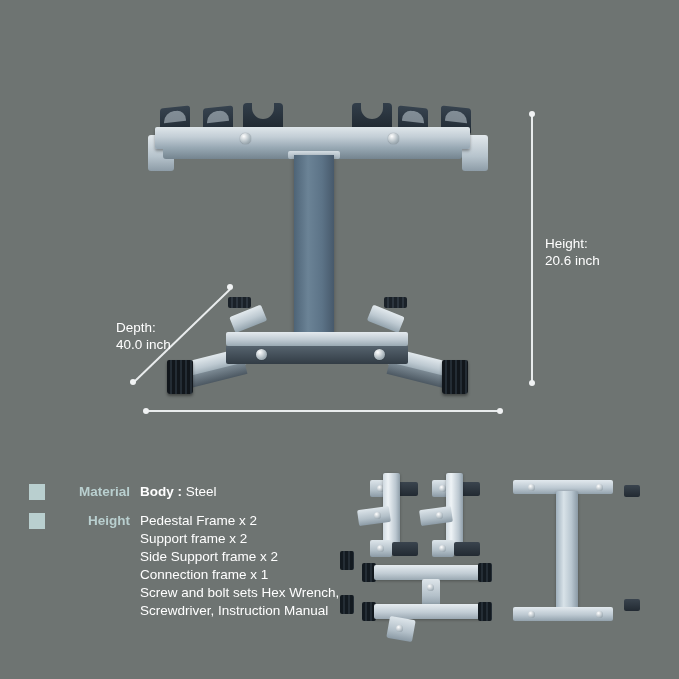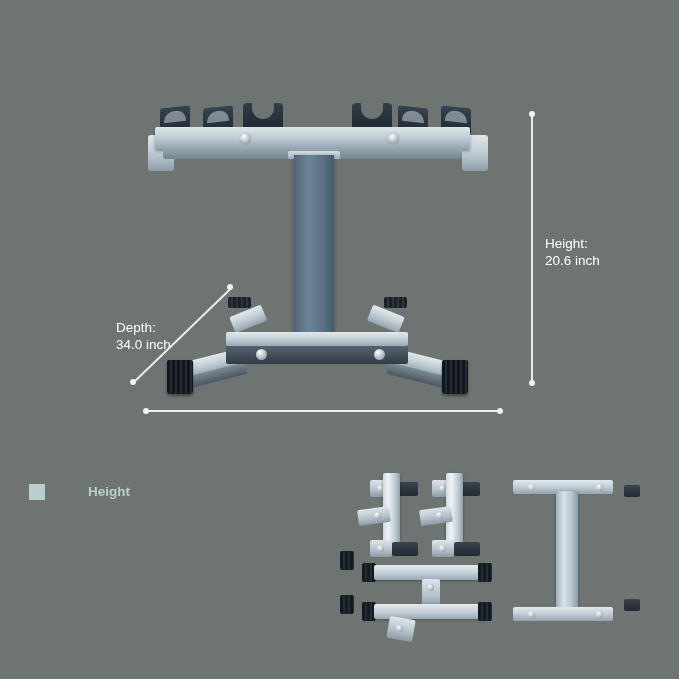--- a/index.html
+++ b/index.html
@@ -371,21 +371,21 @@
       <div class="dim-label" style="left:545px; top:150px;">
         <div>Height:</div>
         <div>20.6 inch</div>
       </div>
 
       <div class="dim-line-diag" style="left:133px; top:297px; width:135px; transform:rotate(-44deg);"></div>
       <div class="dim-dot" style="left:130px; top:294px;"></div>
       <div class="dim-dot" style="left:227px; top:199px;"></div>
       <div class="dim-label" style="left:116px; top:194px;margin-top:40px;">
         <div>Depth:</div>
-        <div>34.0 inch</div>
+        <div>40.0 inch</div>
       </div>
 
       <div class="dim-line-h" style="left:146px; top:325px; width:354px;"></div>
       <div class="dim-dot" style="left:143px; top:323px;"></div>
       <div class="dim-dot" style="left:497px; top:323px;"></div>
     </div>
 
     <div class="parts">
 
       <div class="part-brk" style="left:370px; top:25px; width:22px; height:17px;"></div>
@@ -429,23 +429,39 @@
       <div class="mini-bolt" style="left:596px; top:156px;"></div>
 
       <div class="part-brk-dark" style="left:624px; top:30px; width:16px; height:12px;"></div>
       <div class="part-brk-dark" style="left:624px; top:144px; width:16px; height:12px;"></div>
       <div class="part-cap" style="left:340px; top:96px;"></div>
       <div class="part-cap" style="left:340px; top:140px;"></div>
     </div>
 
     <div class="specs">
 
+      <div class="spec-row">
+        <div class="spec-swatch"></div>
+        <div class="spec-key">Material</div>
+        <div class="spec-val">
+          <span class="b">Body :</span>
+          <span>Steel</span>
+        </div>
+      </div>
 
 
       <div class="spec-row">
         <div class="spec-swatch"></div>
         <div class="spec-key">Height</div>
+        <div class="spec-val">
+          <div>Pedestal Frame x 2</div>
+          <div>Support frame x 2</div>
+          <div>Side Support frame x 2</div>
+          <div>Connection frame x 1</div>
+          <div>Screw and bolt sets Hex Wrench,</div>
+          <div>Screwdriver, Instruction Manual</div>
+        </div>
       </div>
 
     </div>
 
   </div>
 </div>
 
 </body></html>

